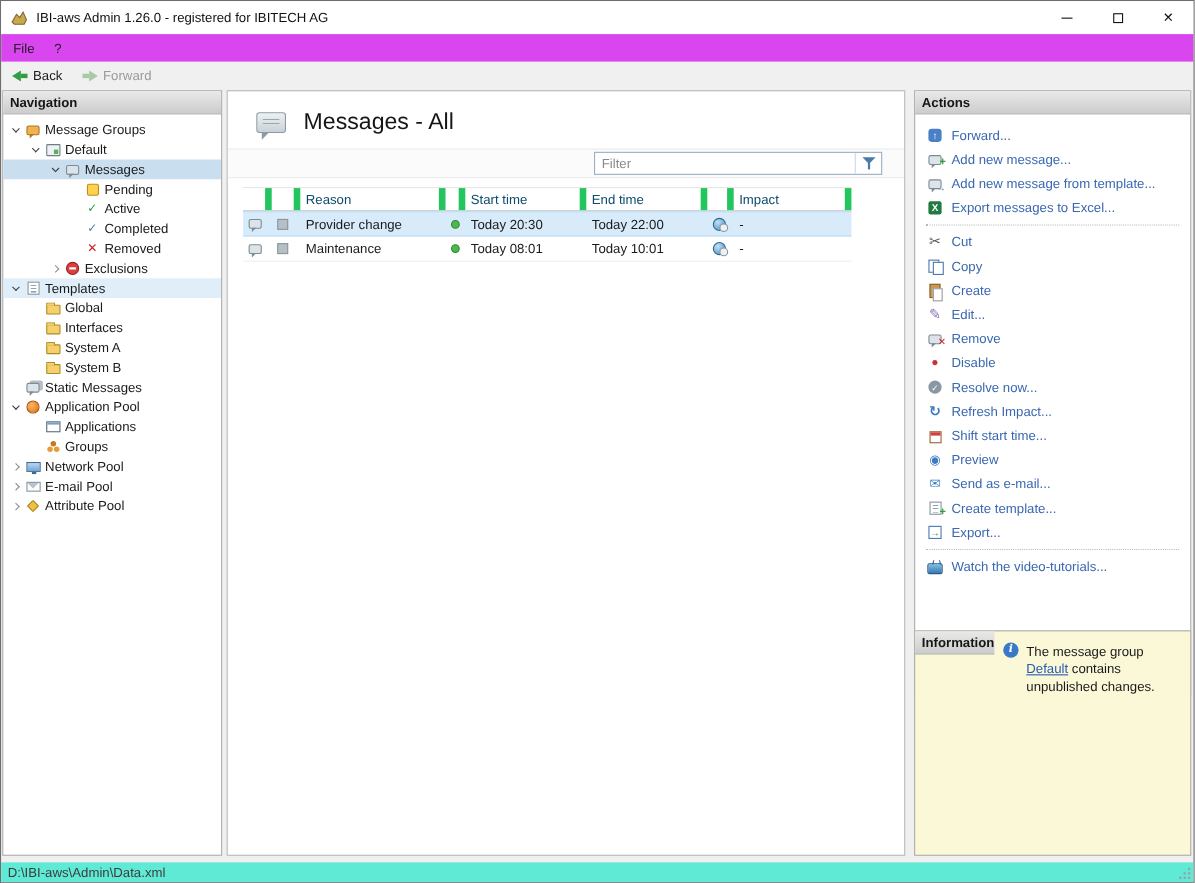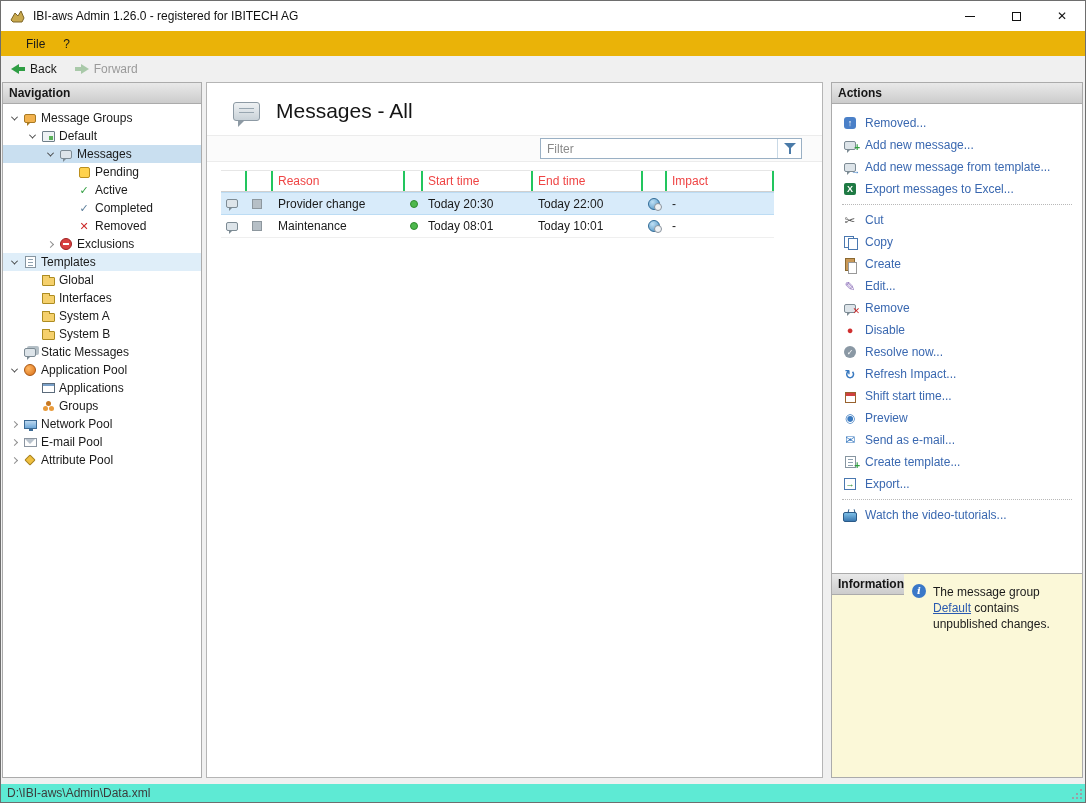--- a/index.html
+++ b/index.html
@@ -12,21 +12,21 @@
   
   .titlebar { position:absolute; top:0; left:0; width:100%; height:30px; background:#fff; display:flex; align-items:center; }
   .app-icon { width:17px; height:15px; margin:0 7px 0 8px; flex:none; }
   .title-text { font-size:12px; color:#111; }
   .win-controls { margin-left:auto; display:flex; height:100%; }
   .wc { width:46px; height:100%; display:flex; align-items:center; justify-content:center; color:#111; }
   .wc .min-bar { width:10px; height:1px; background:#111; }
   .wc .max-box { width:9px; height:9px; border:1px solid #111; }
   .wc .x-glyph { font-size:12px; line-height:1; }
   
-  .menubar { position:absolute; top:30px; left:0; width:100%; height:25px; background:#eab308; display:flex; align-items:center; padding-left:16px; }
+  .menubar { position:absolute; top:30px; left:0; width:100%; height:25px; background:#d946ef; display:flex; align-items:center; padding-left:2px; }
   .menu-item { padding:4px 9px; }
   .toolbar { position:absolute; top:55px; left:0; width:100%; height:26px; display:flex; align-items:center; padding-left:4px; gap:6px; }
   .tb-btn { display:flex; align-items:center; gap:5px; padding:2px 6px; }
   .tb-btn.disabled .tb-label { color:#9a9a9a; }
   .arrow { position:relative; width:14px; height:10px; flex:none; }
   .arrow .tri { position:absolute; top:0; width:0; height:0; border-top:5px solid transparent; border-bottom:5px solid transparent; }
   .arrow .tail { position:absolute; top:3px; width:6px; height:4px; }
   .arrow.back .tri { left:0; border-right:8px solid #2f9e44; }
   .arrow.back .tail { left:8px; background:#2f9e44; }
   .arrow.fwd .tri { right:0; border-left:8px solid #a9c9a9; }
@@ -87,21 +87,21 @@
   .filter-input { flex:1; height:100%; border:none; outline:none; padding:0 6px; font-family:inherit; font-size:12px; background:transparent; }
   .filter-input::placeholder { color:#8a8a8a; }
   .filter-sep { width:1px; height:100%; background:#c9d9e6; }
   .funnel { width:23px; height:100%; display:flex; align-items:center; justify-content:center; }
   .funnel-shape{position:relative;width:12px;height:11px}
   .funnel-shape::before{content:"";position:absolute;left:0;top:0;border-left:6px solid transparent;border-right:6px solid transparent;border-top:6px solid #4a7aa8}
   .funnel-shape::after{content:"";position:absolute;left:5px;top:5px;width:2px;height:6px;background:#4a7aa8}
   .tbl { margin:8px 0 0 14px; width:553px; }
   .grid-row { display:grid; grid-template-columns:26px 26px 132px 18px 110px 110px 24px 1fr; align-items:center; }
   .thead { height:22px; border-top:1px solid #e6e6e6; border-bottom:1px solid #cfcfcf; }
-  .thead .hc { height:100%; display:flex; align-items:center; padding-left:5px; border-right:2px solid #22c55e; color:#ef4444; }
+  .thead .hc { height:100%; display:flex; align-items:center; padding-left:5px; border-right:6px solid #22c55e; color:#0c4a6e; }
   .trw { height:23px; border-bottom:1px solid #efefef; }
   .trw.sel { background:#d8ebfa; border-top:1px solid #bcdcf4; border-bottom:1px solid #bcdcf4; }
   .rc { display:flex; align-items:center; padding-left:5px; }
   .gsq { width:10px; height:10px; background:#b6bfc6; border:1px solid #8d979e; }
   .dot { width:8px; height:8px; border-radius:50%; background:#4db84d; border:1px solid #2e8a2e; }
   .globe { position:relative; width:12px; height:12px; border-radius:50%; background:radial-gradient(circle at 35% 30%,#bfe0f5,#4a8ec0); border:1px solid #2f6a96; }
   .globe::after { content:""; position:absolute; right:-3px; bottom:-2px; width:6px; height:6px; border-radius:50%; background:#eef1f4; border:1px solid #8a949e; }
   
   .actions-list { flex:1; padding-top:8px; overflow:hidden; }
   .arow { height:22px; display:flex; align-items:center; gap:7px; padding-left:10px; }
@@ -417,21 +417,21 @@
 </div>
 
 <div class="actions-panel">
   <div class="panel-header">Actions</div>
   <div class="actions-list">
 
     <div class="arow">
       <span class="ai">
           <span class="i-publish">↑</span>
         </span>
-      <span class="al">Removed...</span>
+      <span class="al">Forward...</span>
     </div>
     <div class="arow">
       <span class="ai">
           <span class="bub"></span>
           <b class="plus">+</b>
         </span>
       <span class="al">Add new message...</span>
     </div>
     <div class="arow">
       <span class="ai">

